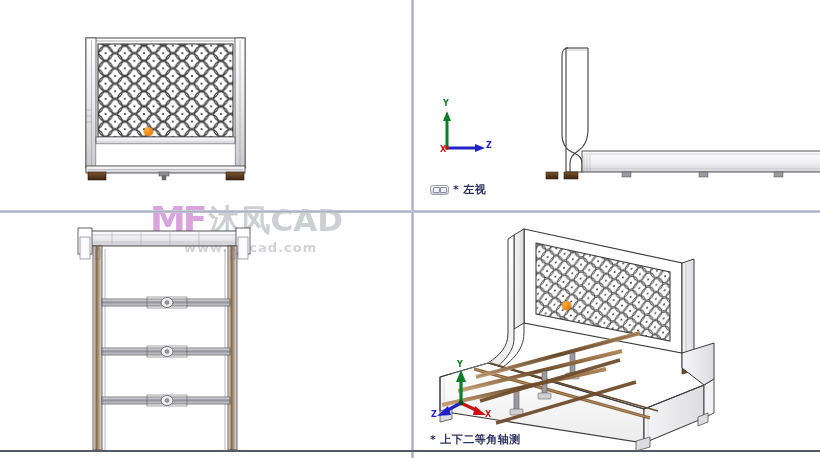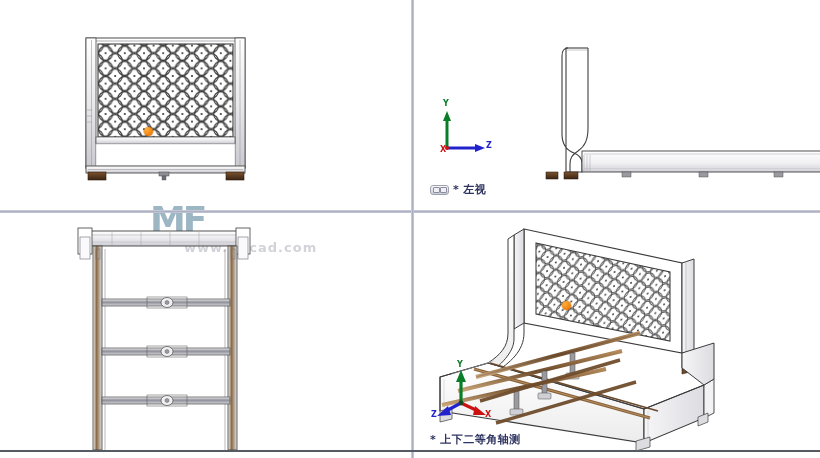--- a/index.html
+++ b/index.html
@@ -34,41 +34,42 @@
 
   
   .triad{position:absolute;}
   .ax-label{position:absolute;font-family:"DejaVu Sans",sans-serif;font-size:8px;font-weight:bold;}
 
   
   #watermark{position:absolute;left:150px;top:202px;width:230px;height:62px;
              pointer-events:none;user-select:none;}
   .wm-row{display:flex;align-items:center;gap:4px;}
   .wm-mf{font-family:"DejaVu Sans",sans-serif;font-size:36px;font-weight:bold;
-         color:#0c4a6e;opacity:.40;line-height:1;letter-spacing:-3px;}
+         color:#a21caf;opacity:.40;line-height:1;letter-spacing:-3px;}
   .wm-cn{font-family:"DejaVu Sans",sans-serif;font-size:31px;font-weight:bold;
          color:#8b8f99;opacity:.42;line-height:1;}
   .wm-url{font-family:"DejaVu Sans",sans-serif;font-size:13px;font-weight:bold;
           color:#9a9eaa;opacity:.45;letter-spacing:1px;margin-top:2px;margin-left:34px;}
 
   
   .dot{position:absolute;width:9px;height:9px;border-radius:50%;
        background:radial-gradient(circle at 32% 30%,#ffae3a,#f07d0a 70%,#c85f00);
        box-shadow:0 0 0 .5px rgba(120,60,0,.5);}
 
   svg{display:block;}
 </style>
 </head>
 <body>
 
 <div id="app">
 
   <div id="watermark">
     <div class="wm-row">
       <span class="wm-mf">MF</span>
+      <span class="wm-cn">沐风CAD</span>
     </div>
     <div class="wm-url">www.mfcad.com</div>
   </div>
 
   <div class="vp" id="vp-front">
     <svg width="411" height="210" viewBox="0 0 411 210">
       <defs>
         <linearGradient id="gFoot" x1="0" y1="0" x2="0" y2="1">
           <stop offset="0" stop-color="#7b5330"></stop>
             <stop offset="1" stop-color="#3c2512"></stop>

